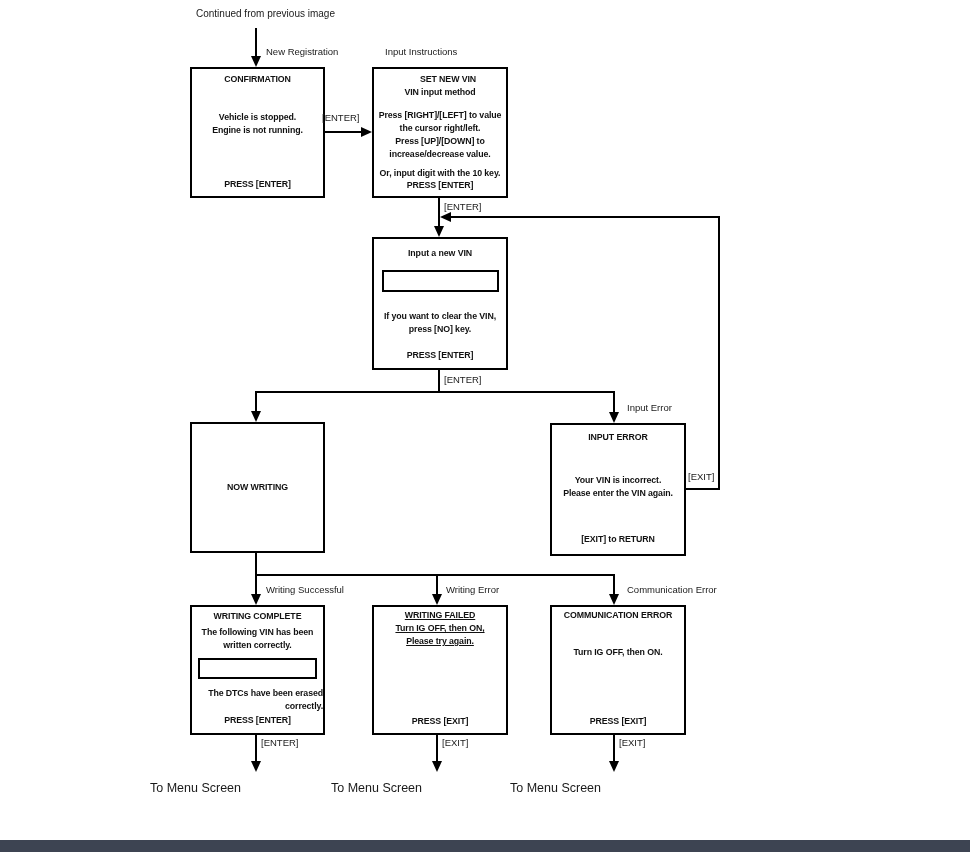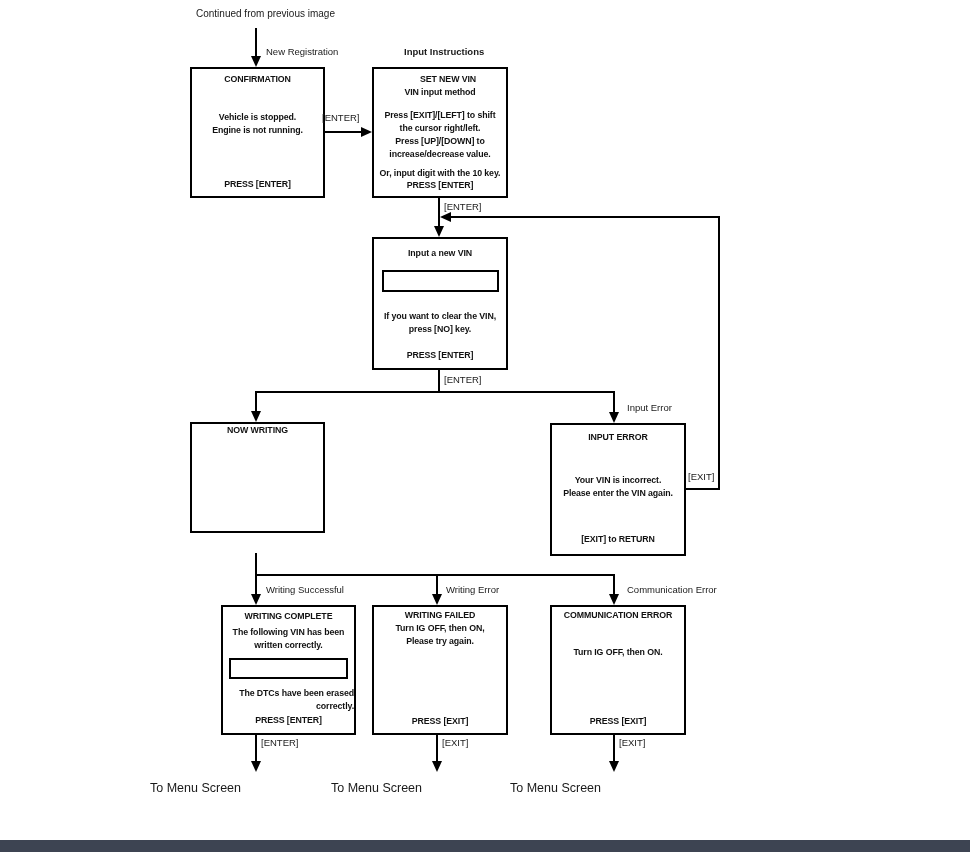--- a/index.html
+++ b/index.html
@@ -31,21 +31,21 @@
 </head>
 <body>
 
 <div id="canvas">
 
   <div class="lbl" style="left:196px;top:8px;font-size:10px;">Continued from previous image</div>
   <div class="vl" style="left:255px;top:28px;height:30px;"></div>
   <div class="arr arr-d" style="left:251px;top:56px;"></div>
 
   <div class="lbl" style="left:266px;top:46px;">New Registration</div>
-  <div class="lbl" style="left:404px;top:46px;font-weight:bold;">Input Instructions</div>
+  <div class="lbl" style="left:385px;top:46px;">Input Instructions</div>
   <div class="lbl" style="left:627px;top:402px;">Input Error</div>
   <div class="lbl" style="left:266px;top:584px;">Writing Successful</div>
   <div class="lbl" style="left:446px;top:584px;">Writing Error</div>
   <div class="lbl" style="left:627px;top:584px;">Communication Error</div>
 
   <div class="node" style="left:190px;top:67px;width:135px;height:131px;">
     <div style="margin-top:4px;">CONFIRMATION</div>
     <div style="margin-top:25px;">
       <div>Vehicle is stopped.</div>
       <div>Engine is not running.</div>
@@ -54,21 +54,21 @@
   </div>
 
   <div class="lbl" style="left:322px;top:112px;">[ENTER]</div>
   <div class="hl" style="left:325px;top:131px;width:38px;"></div>
   <div class="arr arr-r" style="left:361px;top:127px;"></div>
 
   <div class="node" style="left:372px;top:67px;width:136px;height:131px;">
     <div style="margin-top:4px;margin-left:16px;">SET NEW VIN</div>
     <div>VIN input method</div>
     <div style="margin-top:10px;">
-      <div>Press [EXIT]/[LEFT] to shift</div>
+      <div>Press [RIGHT]/[LEFT] to value</div>
       <div>the cursor right/left.</div>
       <div>Press [UP]/[DOWN] to</div>
       <div>increase/decrease value.</div>
     </div>
     <div style="margin-top:6px;">Or, input digit with the 10 key.</div>
     <div class="n-footer" style="bottom:4px;">PRESS [ENTER]</div>
   </div>
 
   <div class="lbl" style="left:444px;top:201px;">[ENTER]</div>
   <div class="vl" style="left:438px;top:198px;height:30px;"></div>
@@ -90,21 +90,21 @@
   </div>
 
   <div class="lbl" style="left:444px;top:374px;">[ENTER]</div>
   <div class="vl" style="left:438px;top:370px;height:23px;"></div>
   <div class="hl" style="left:255px;top:391px;width:360px;"></div>
   <div class="vl" style="left:255px;top:391px;height:23px;"></div>
   <div class="arr arr-d" style="left:251px;top:411px;"></div>
   <div class="vl" style="left:613px;top:391px;height:24px;"></div>
   <div class="arr arr-d" style="left:609px;top:412px;"></div>
 
-  <div class="node" style="left:190px;top:422px;width:135px;height:111px;display:flex;justify-content:center;">
+  <div class="node" style="left:190px;top:422px;width:135px;height:131px;display:flex;align-items:center;justify-content:center;">
     <div>NOW WRITING</div>
   </div>
 
   <div class="node" style="left:550px;top:423px;width:136px;height:133px;">
     <div style="margin-top:6px;">INPUT ERROR</div>
     <div style="margin-top:30px;">
       <div>Your VIN is incorrect.</div>
       <div>Please enter the VIN again.</div>
     </div>
     <div class="n-footer" style="bottom:8px;">[EXIT] to RETURN</div>
@@ -112,35 +112,35 @@
 
   <div class="vl" style="left:255px;top:553px;height:23px;"></div>
   <div class="hl" style="left:255px;top:574px;width:360px;"></div>
   <div class="vl" style="left:255px;top:574px;height:22px;"></div>
   <div class="arr arr-d" style="left:251px;top:594px;"></div>
   <div class="vl" style="left:436px;top:574px;height:22px;"></div>
   <div class="arr arr-d" style="left:432px;top:594px;"></div>
   <div class="vl" style="left:613px;top:574px;height:22px;"></div>
   <div class="arr arr-d" style="left:609px;top:594px;"></div>
 
-  <div class="node" style="left:190px;top:605px;width:135px;height:130px;margin-left:31px;">
+  <div class="node" style="left:190px;top:605px;width:135px;height:130px;">
     <div style="margin-top:3px;">WRITING COMPLETE</div>
     <div style="margin-top:3px;">
       <div>The following VIN has been</div>
       <div>written correctly.</div>
     </div>
     <div class="vin-box" style="width:119px;height:21px;margin:6px auto 0 auto;"></div>
     <div style="margin-top:8px;text-align:right;">
       <div>The DTCs have been erased</div>
       <div>correctly.</div>
     </div>
     <div class="n-footer" style="bottom:6px;">PRESS [ENTER]</div>
   </div>
 
-  <div class="node" style="left:372px;top:605px;width:136px;height:130px;">
+  <div class="node" style="left:372px;top:605px;width:136px;height:130px;text-decoration:underline;">
     <div style="margin-top:2px;">WRITING FAILED</div>
     <div style="">
       <div>Turn IG OFF, then ON,</div>
       <div>Please try again.</div>
     </div>
     <div class="n-footer" style="bottom:5px;">PRESS [EXIT]</div>
   </div>
 
   <div class="node" style="left:550px;top:605px;width:136px;height:130px;">
     <div style="margin-top:2px;">COMMUNICATION ERROR</div>

